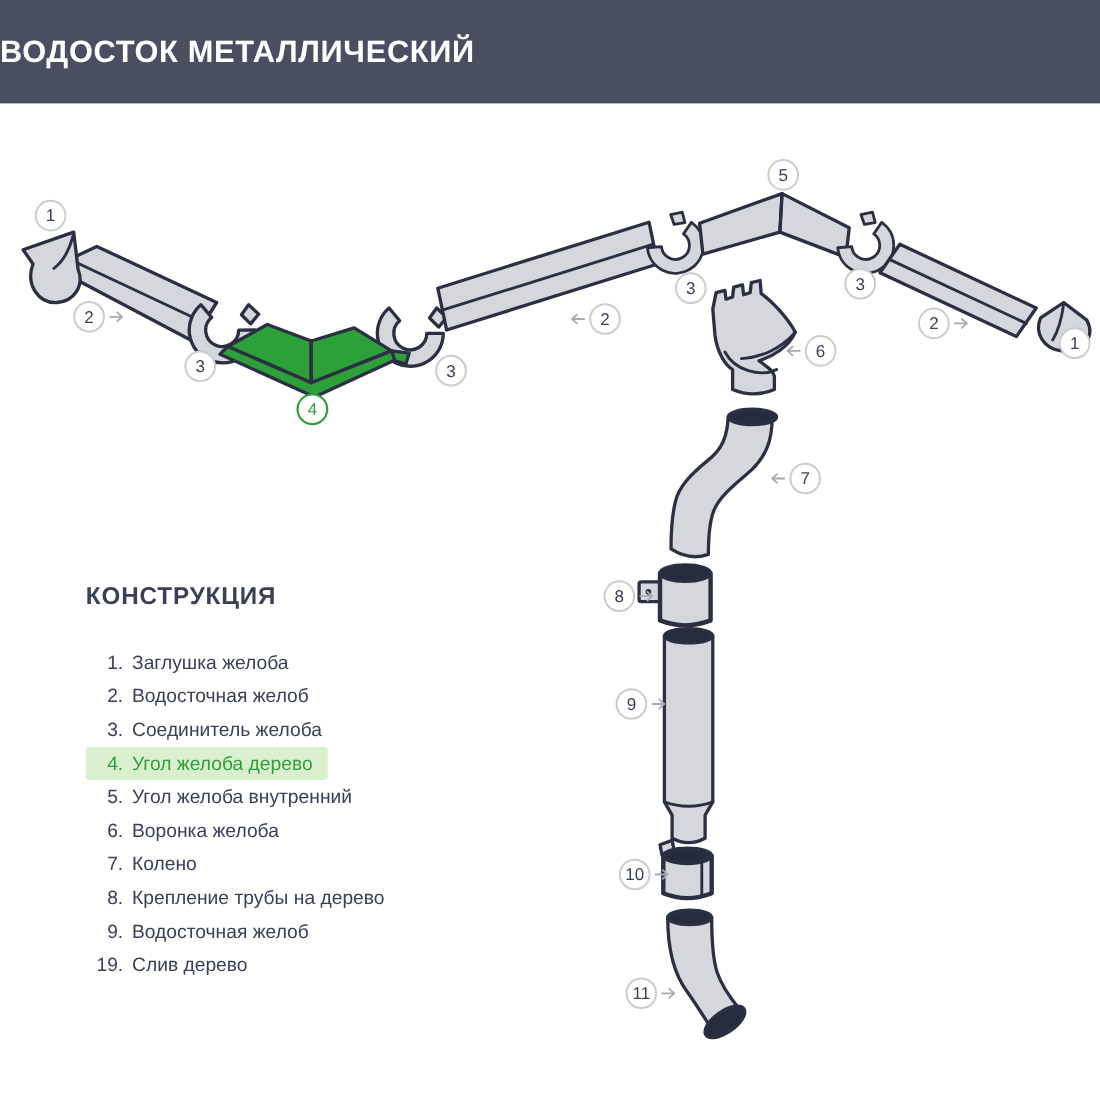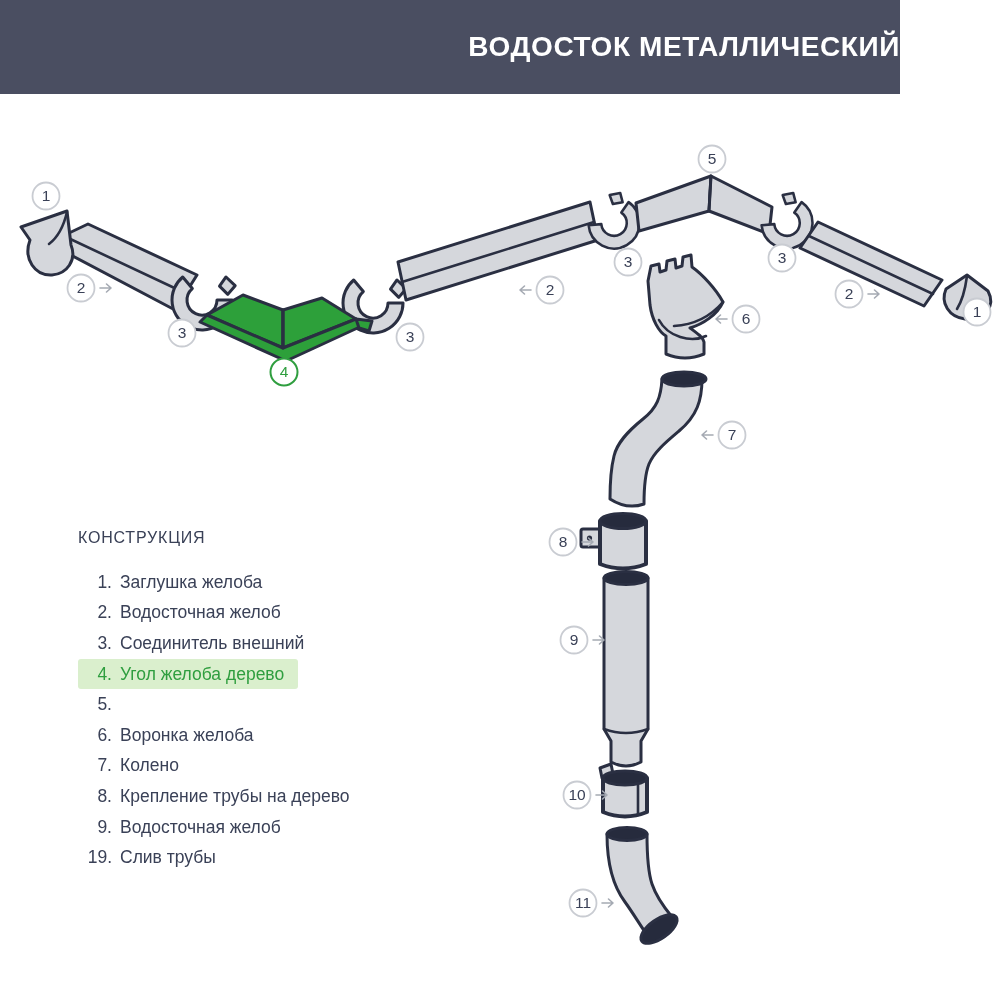--- a/index.html
+++ b/index.html
@@ -12,42 +12,42 @@
     --outline:#2a2f42;
     --opening:#262b3d;
     --ring:#c9ccd2;
     --arrow:#a5aab3;
   }
   *{box-sizing:border-box;margin:0;padding:0}
   html,body{width:1000px;height:1000px;background:#fff;overflow:hidden;
     font-family:"Liberation Sans","DejaVu Sans",sans-serif}
   .page{position:relative;width:1000px;height:1000px;background:#fff}
 
-  .header{position:absolute;left:0;top:0;width:900px;height:94px;
-    background:var(--header-bg);display:flex;align-items:center;justify-content:flex-end}
+  .header{position:absolute;left:0;top:0;width:1000px;height:94px;
+    background:var(--header-bg);display:flex;align-items:center;justify-content:flex-start}
   .header h1{color:#ffffff;font-size:28px;font-weight:700;letter-spacing:.6px}
 
   .diagram-svg{position:absolute;left:0;top:0;width:1000px;height:1000px}
 
   .part{fill:var(--part-fill);stroke:var(--outline);stroke-width:3;stroke-linejoin:round}
   .part-line{fill:none;stroke:var(--outline);stroke-width:2.6;stroke-linecap:round}
   .opening{fill:var(--opening);stroke:var(--outline);stroke-width:3}
   .green{fill:var(--part-green);stroke:var(--outline);stroke-width:3;stroke-linejoin:round}
   .green-line{fill:none;stroke:var(--outline);stroke-width:3;stroke-linecap:round}
   .heavy{stroke-width:4}
 
   .callout-circle{fill:#fff;stroke:var(--ring);stroke-width:1.8}
   .callout-circle.accent{stroke:var(--accent);stroke-width:2}
   .callout-num{font-family:"Liberation Sans","DejaVu Sans",sans-serif;font-size:15.5px;
     fill:var(--text);text-anchor:middle}
   .callout-num.accent{fill:var(--accent)}
   .callout-arrow{fill:none;stroke:var(--arrow);stroke-width:1.6;stroke-linecap:round;stroke-linejoin:round}
 
   .legend{position:absolute;left:78px;top:529px;color:var(--text)}
-  .legend-title{font-size:16px;font-weight:400;letter-spacing:.8px;margin-bottom:20px}
+  .legend-title{font-size:22px;font-weight:700;letter-spacing:.8px;margin-bottom:32px}
   .legend-list{display:block}
   .row{display:flex;align-items:center;height:30.6px;font-size:17.5px;width:max-content;
     padding-right:14px;border-radius:3px}
   .row .num{width:34px;text-align:right;margin-right:8px;flex:none}
   .row.hl{background:var(--highlight-bg);color:var(--accent)}
 </style>
 </head>
 <body>
 
 <div class="page">
@@ -239,45 +239,46 @@
         <div class="row">
           <span class="num">1.</span>
           <span class="lbl">Заглушка желоба</span>
         </div>
         <div class="row">
           <span class="num">2.</span>
           <span class="lbl">Водосточная желоб</span>
         </div>
         <div class="row">
           <span class="num">3.</span>
-          <span class="lbl">Соединитель внешний</span>
+          <span class="lbl">Соединитель желоба</span>
         </div>
         <div class="row hl">
           <span class="num">4.</span>
           <span class="lbl">Угол желоба дерево</span>
         </div>
         <div class="row">
           <span class="num">5.</span>
+          <span class="lbl">Угол желоба внутренний</span>
         </div>
         <div class="row">
           <span class="num">6.</span>
           <span class="lbl">Воронка желоба</span>
         </div>
         <div class="row">
           <span class="num">7.</span>
           <span class="lbl">Колено</span>
         </div>
         <div class="row">
           <span class="num">8.</span>
           <span class="lbl">Крепление трубы на дерево</span>
         </div>
         <div class="row">
           <span class="num">9.</span>
           <span class="lbl">Водосточная желоб</span>
         </div>
         <div class="row">
           <span class="num">19.</span>
-          <span class="lbl">Слив трубы</span>
+          <span class="lbl">Слив дерево</span>
         </div>
       </div>
   </div>
 
 </div>
 
 </body></html>

